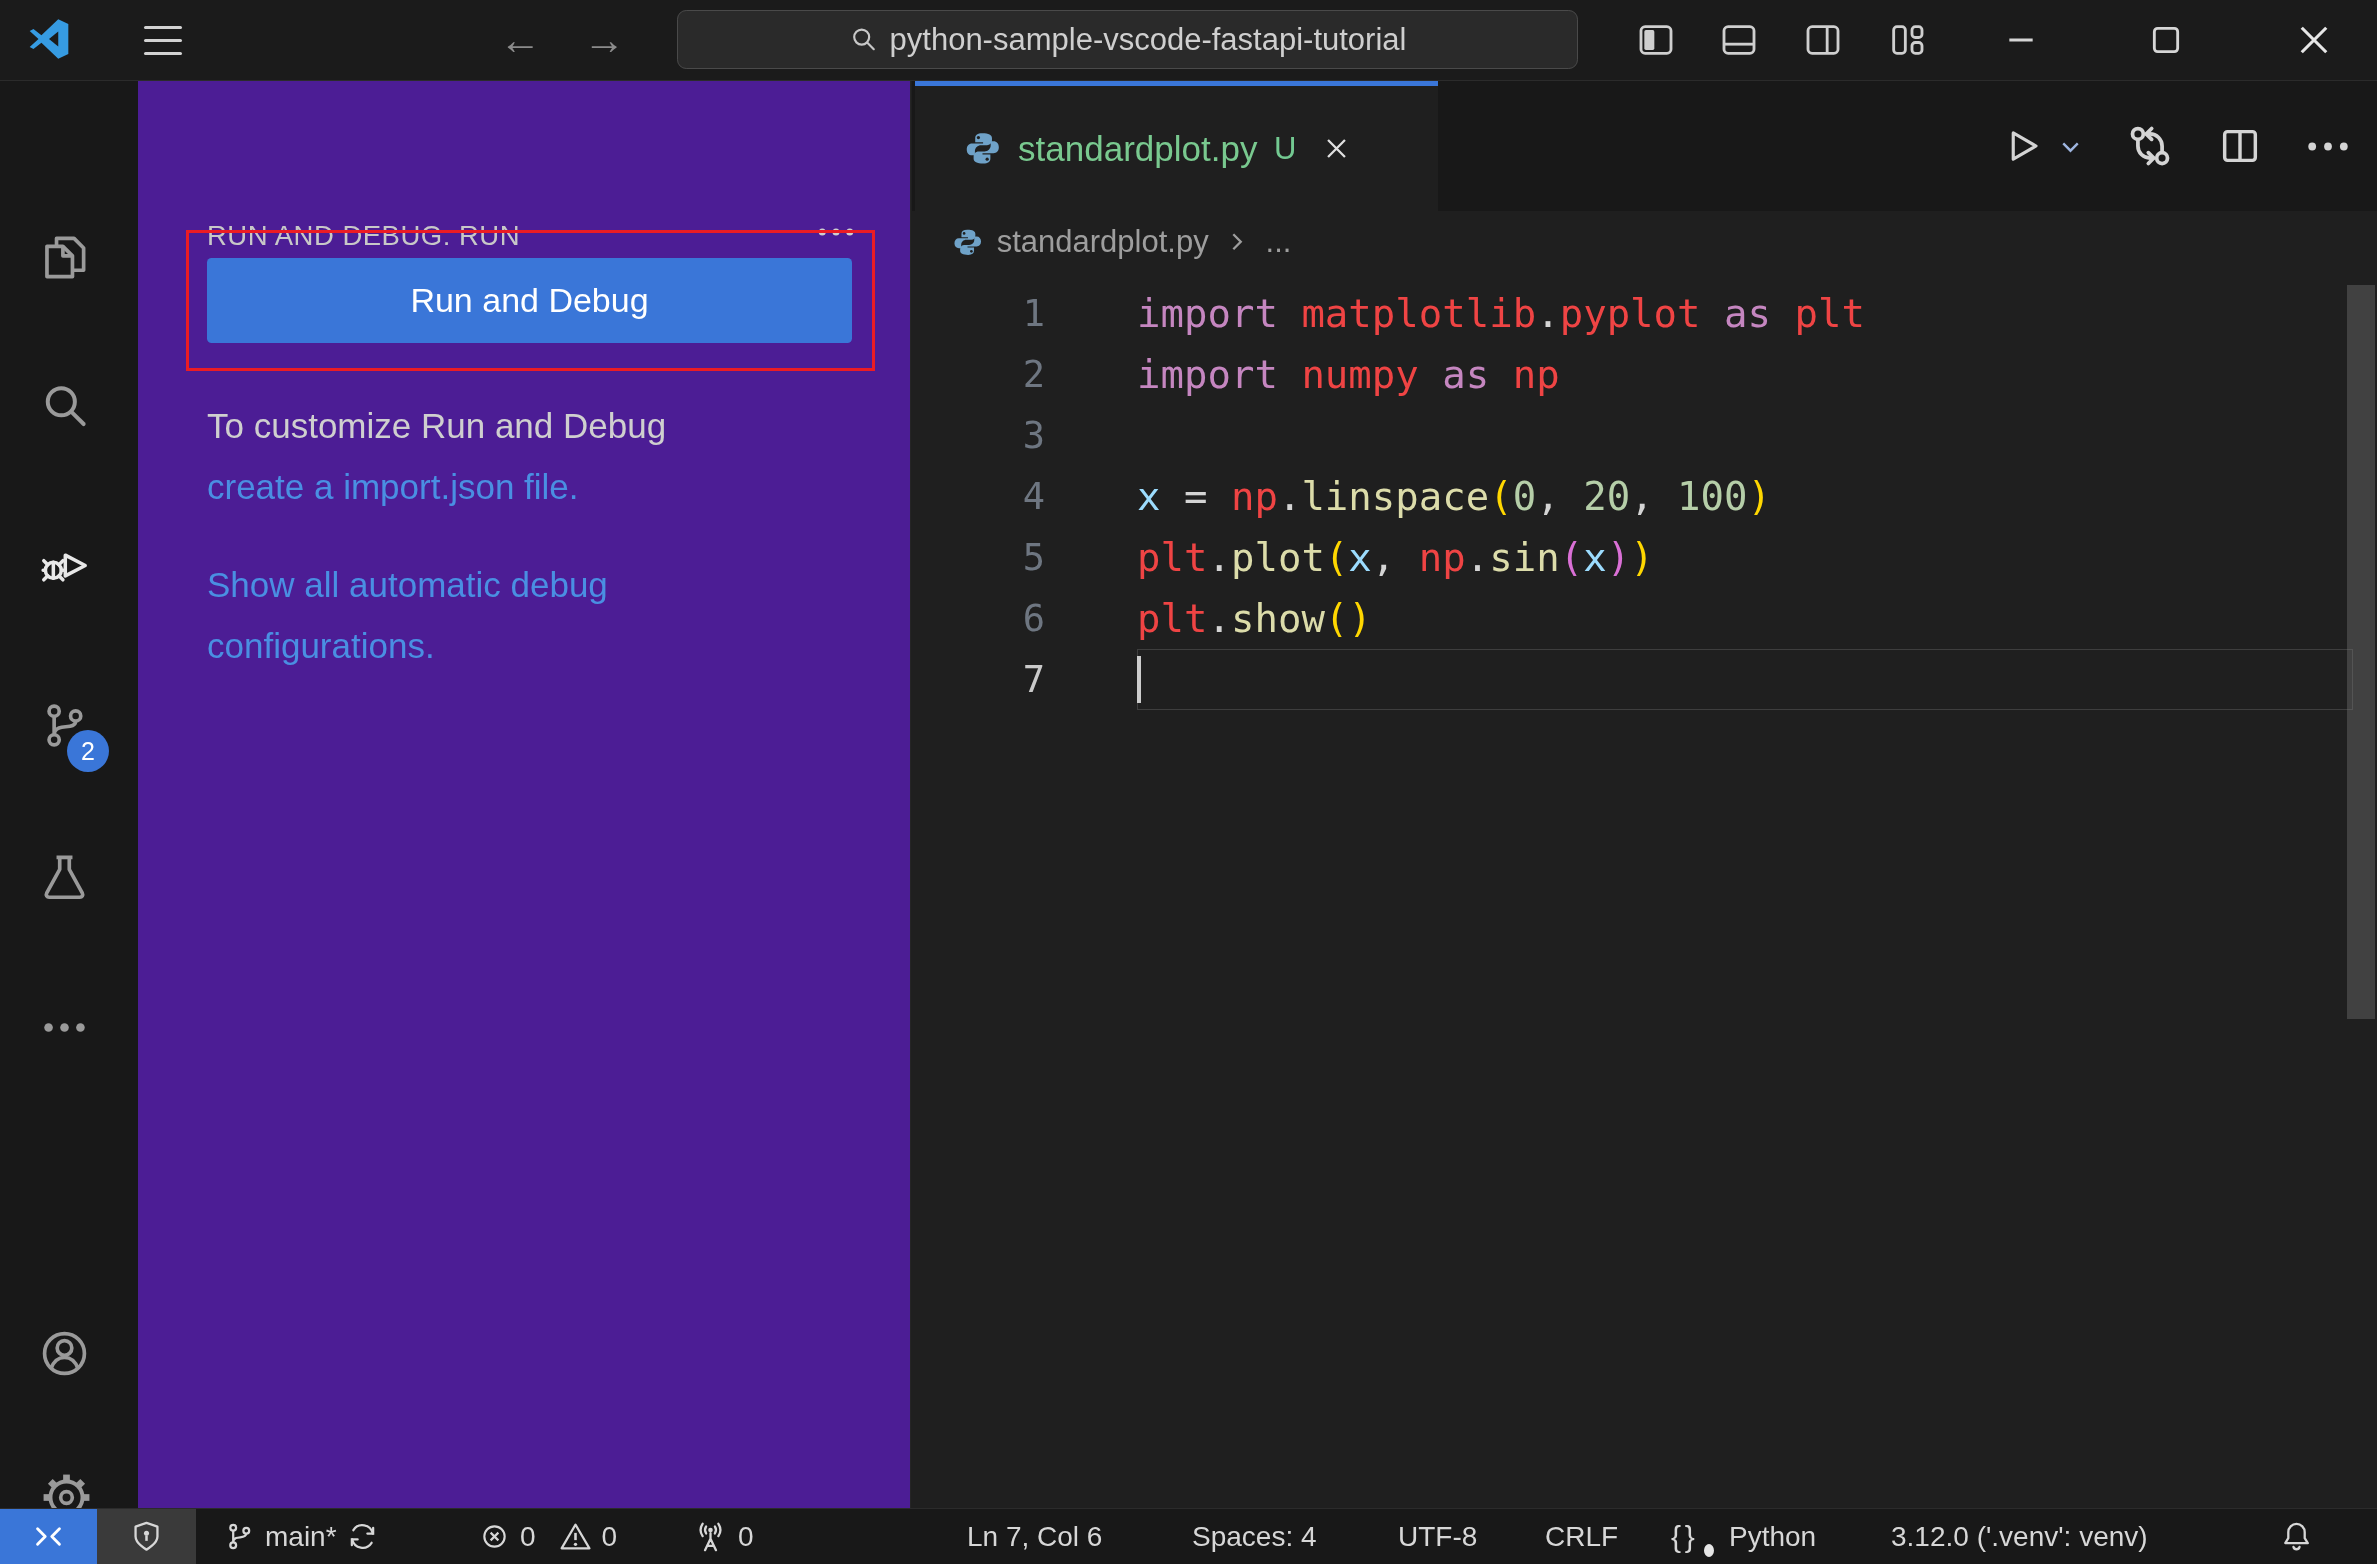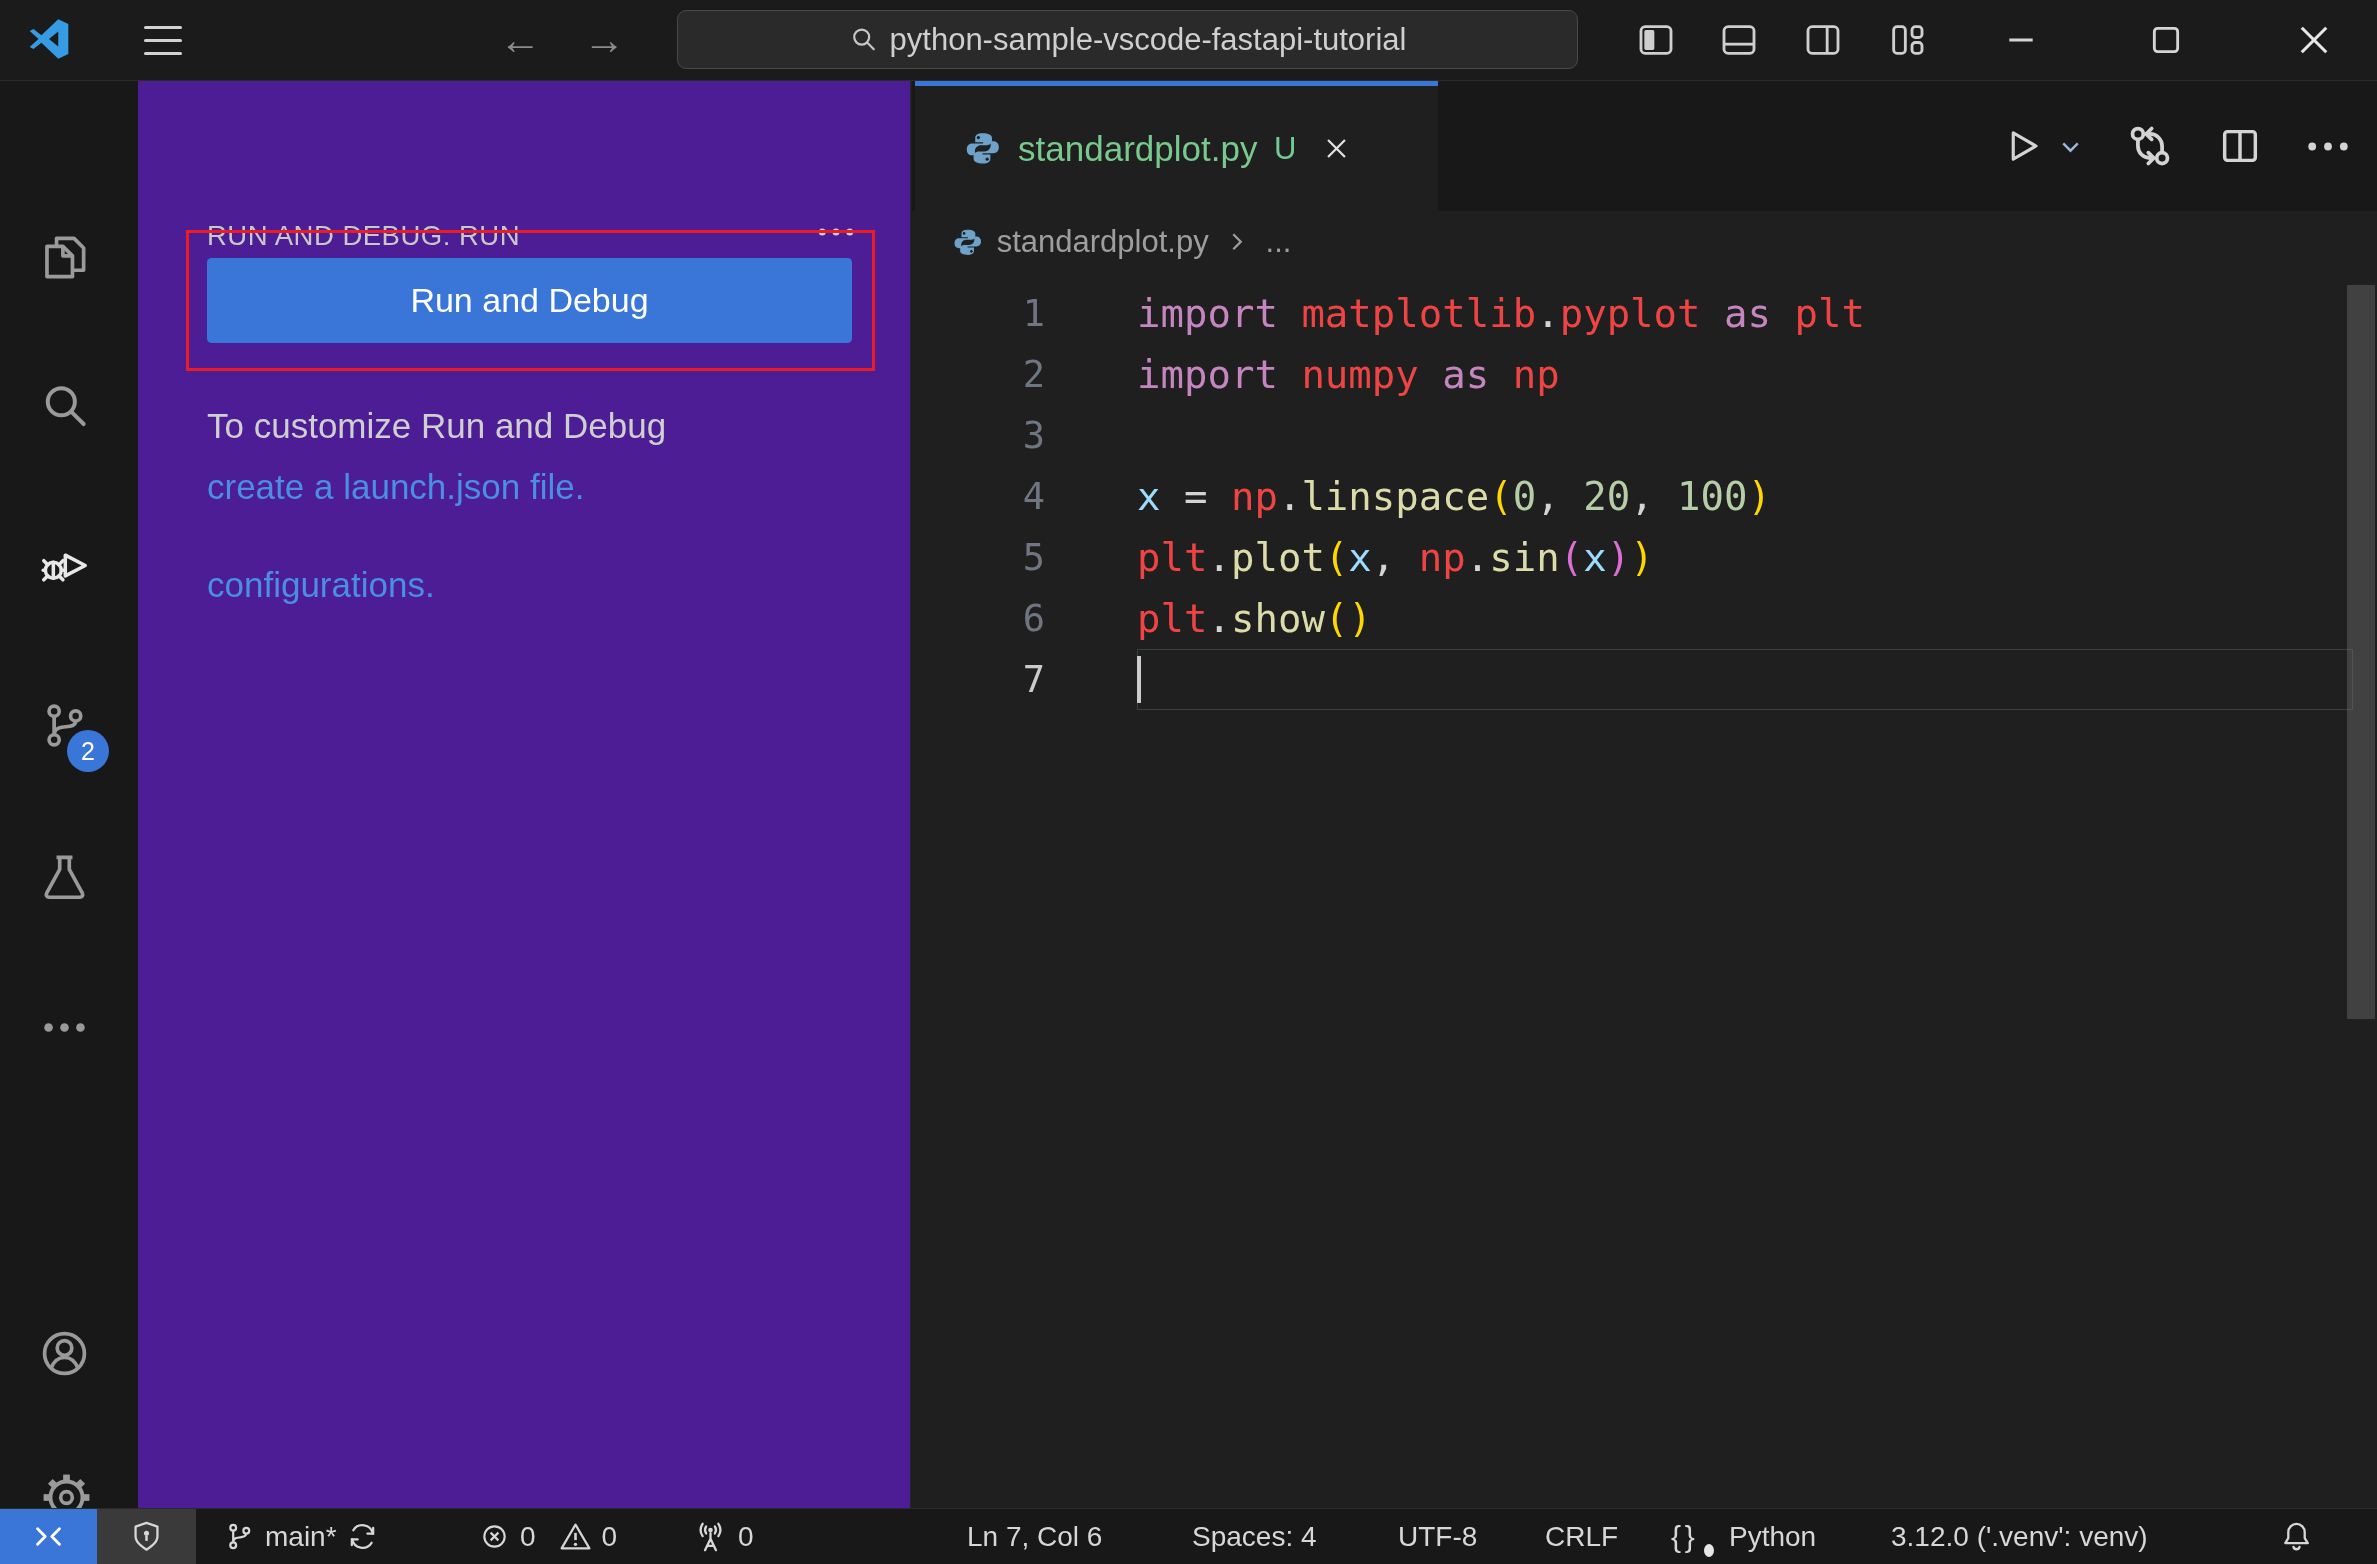--- a/index.html
+++ b/index.html
@@ -221,23 +221,24 @@
       <svg viewBox="0 0 32 20" width="40" height="26" fill="#cfcfcf">
           <circle cx="5" cy="10" r="2.8"></circle>
           <circle cx="16" cy="10" r="2.8"></circle>
           <circle cx="27" cy="10" r="2.8"></circle>
         </svg>
     </span>
     <button class="sb-runbtn">Run and Debug</button>
     <div class="sb-redbox"></div>
     <div class="sb-hint">
       <span class="block">To customize Run and Debug</span>
-      <a class="block">create a launch.json file.</a>
+      <a class="block">create a import.json file.</a>
     </div>
     <div class="sb-link">
+      <a class="block">Show all automatic debug</a>
       <a class="block">configurations.</a>
     </div>
   </div>
 
   <div class="editor">
     <div class="tabstrip">
       <div class="tab">
         <span>
           <svg viewBox="0 0 24 25" width="35" height="37">
               <g>

